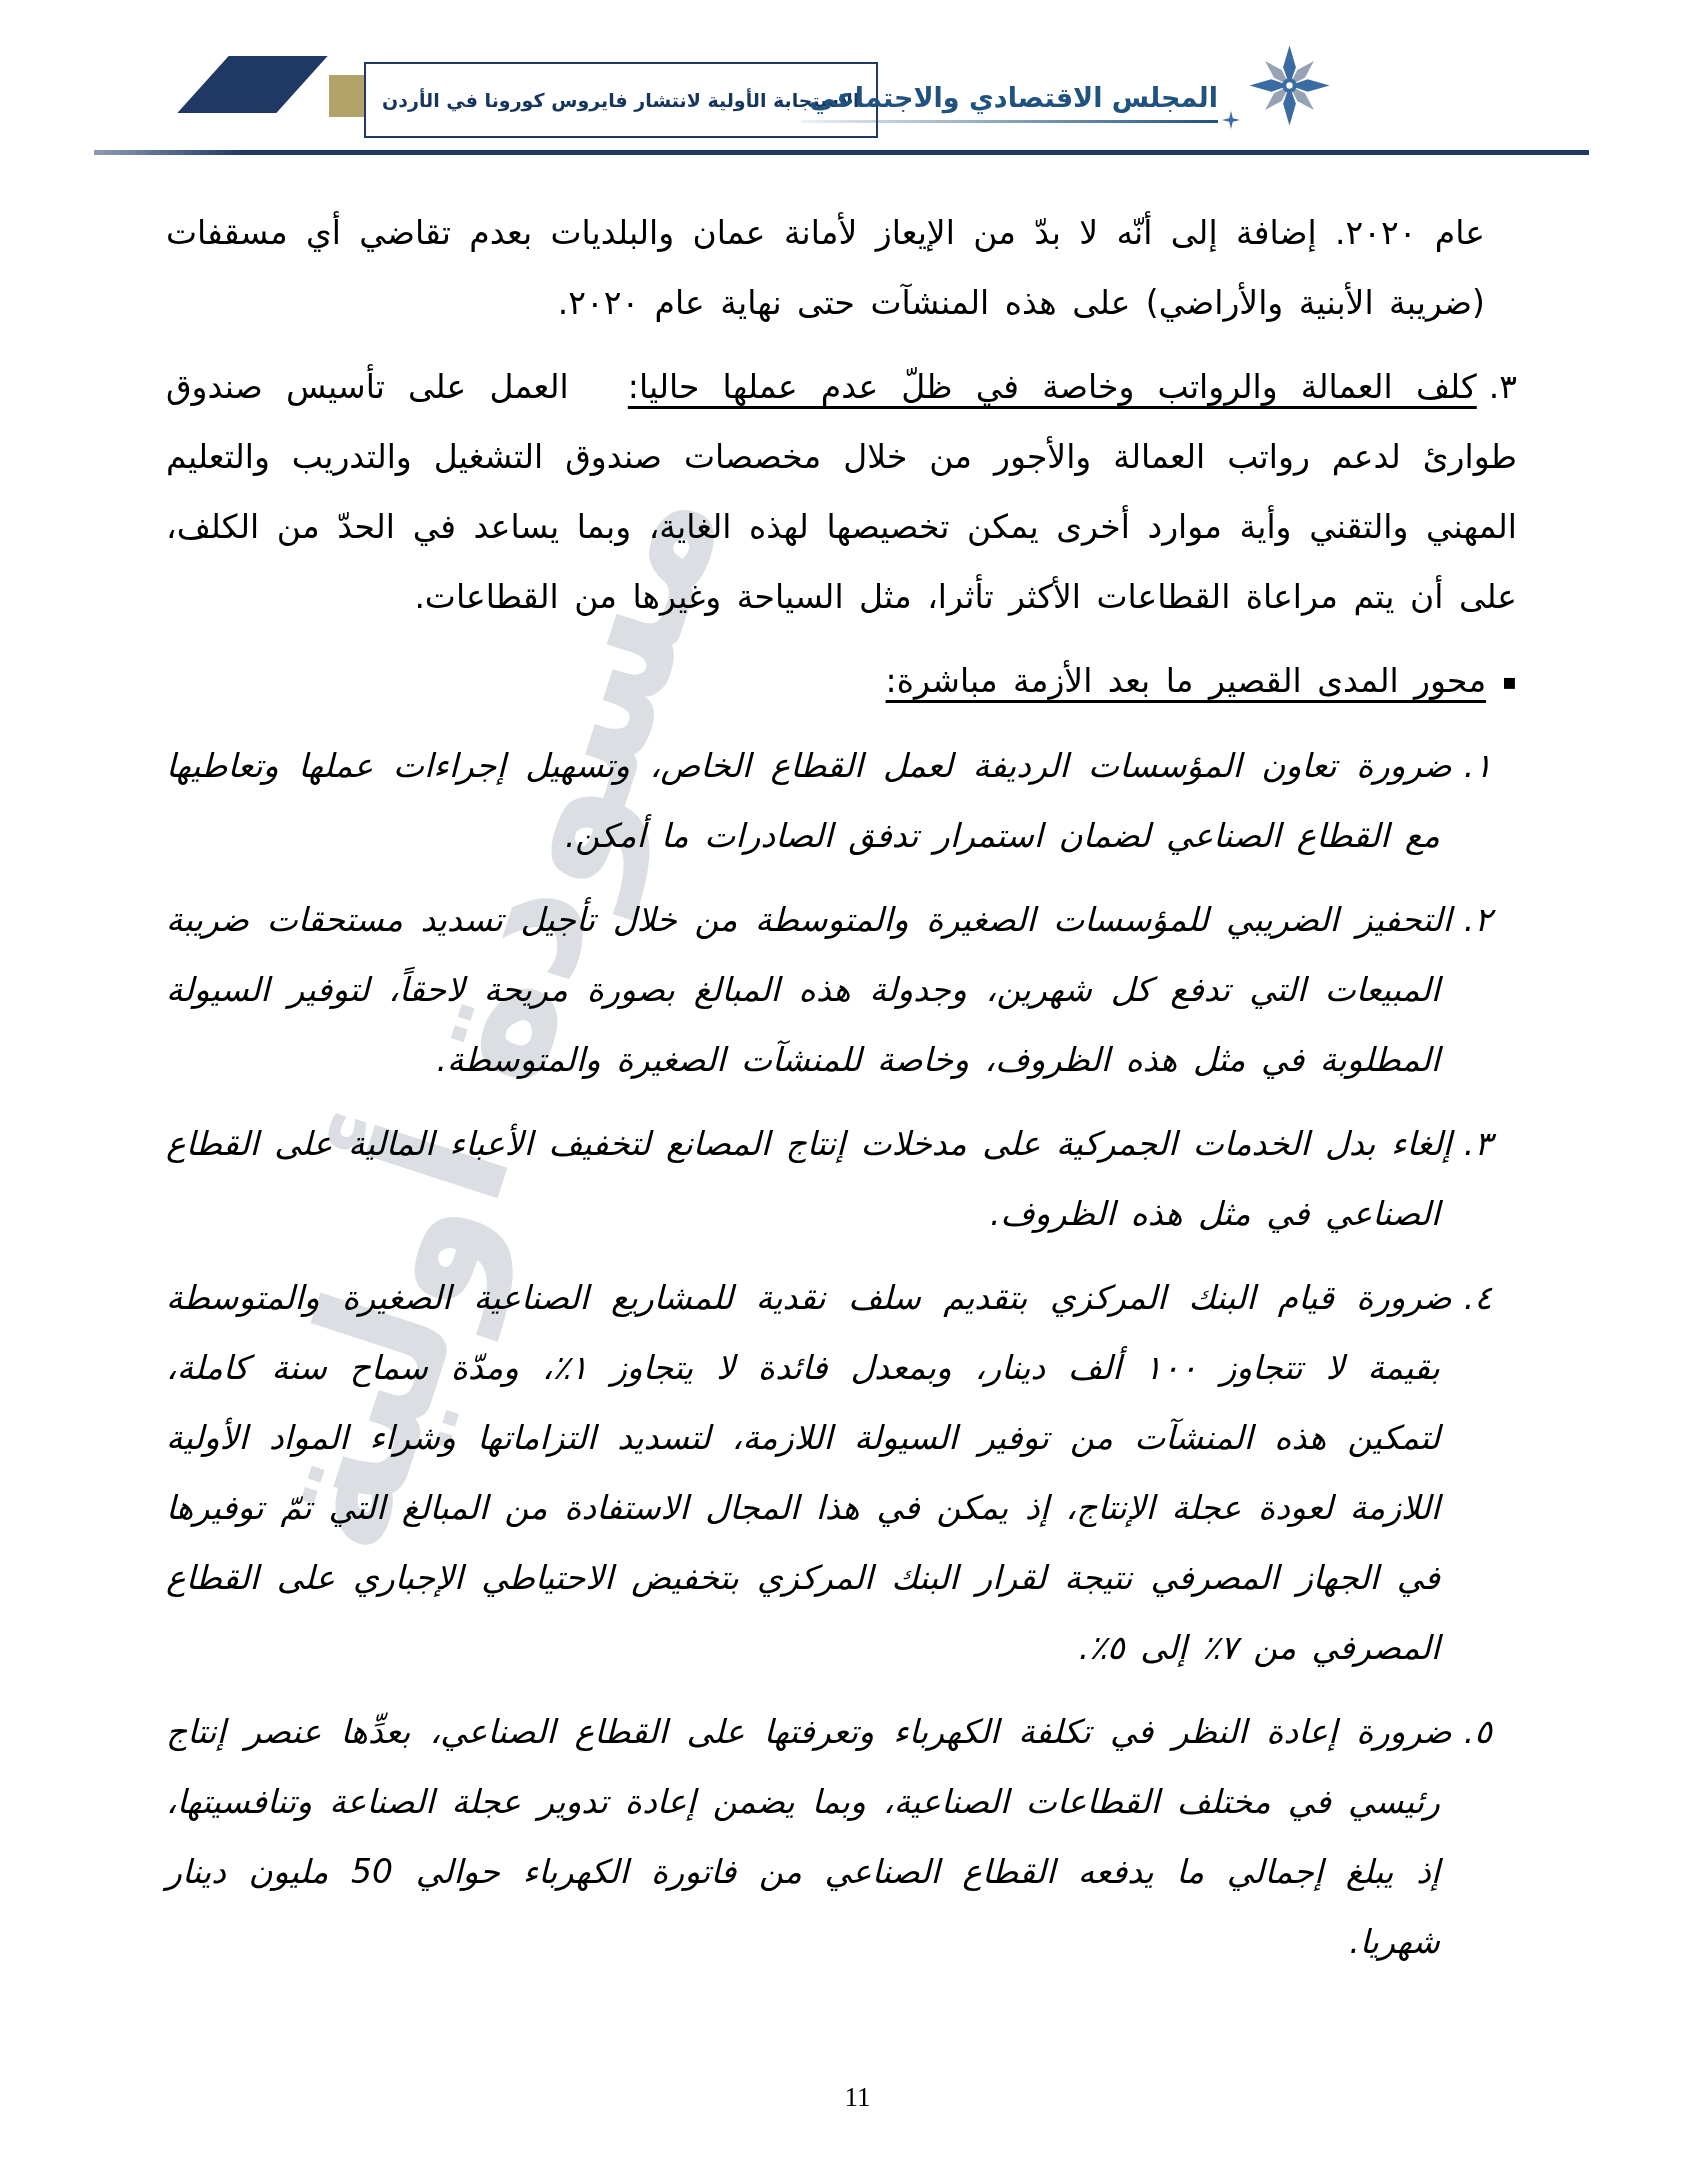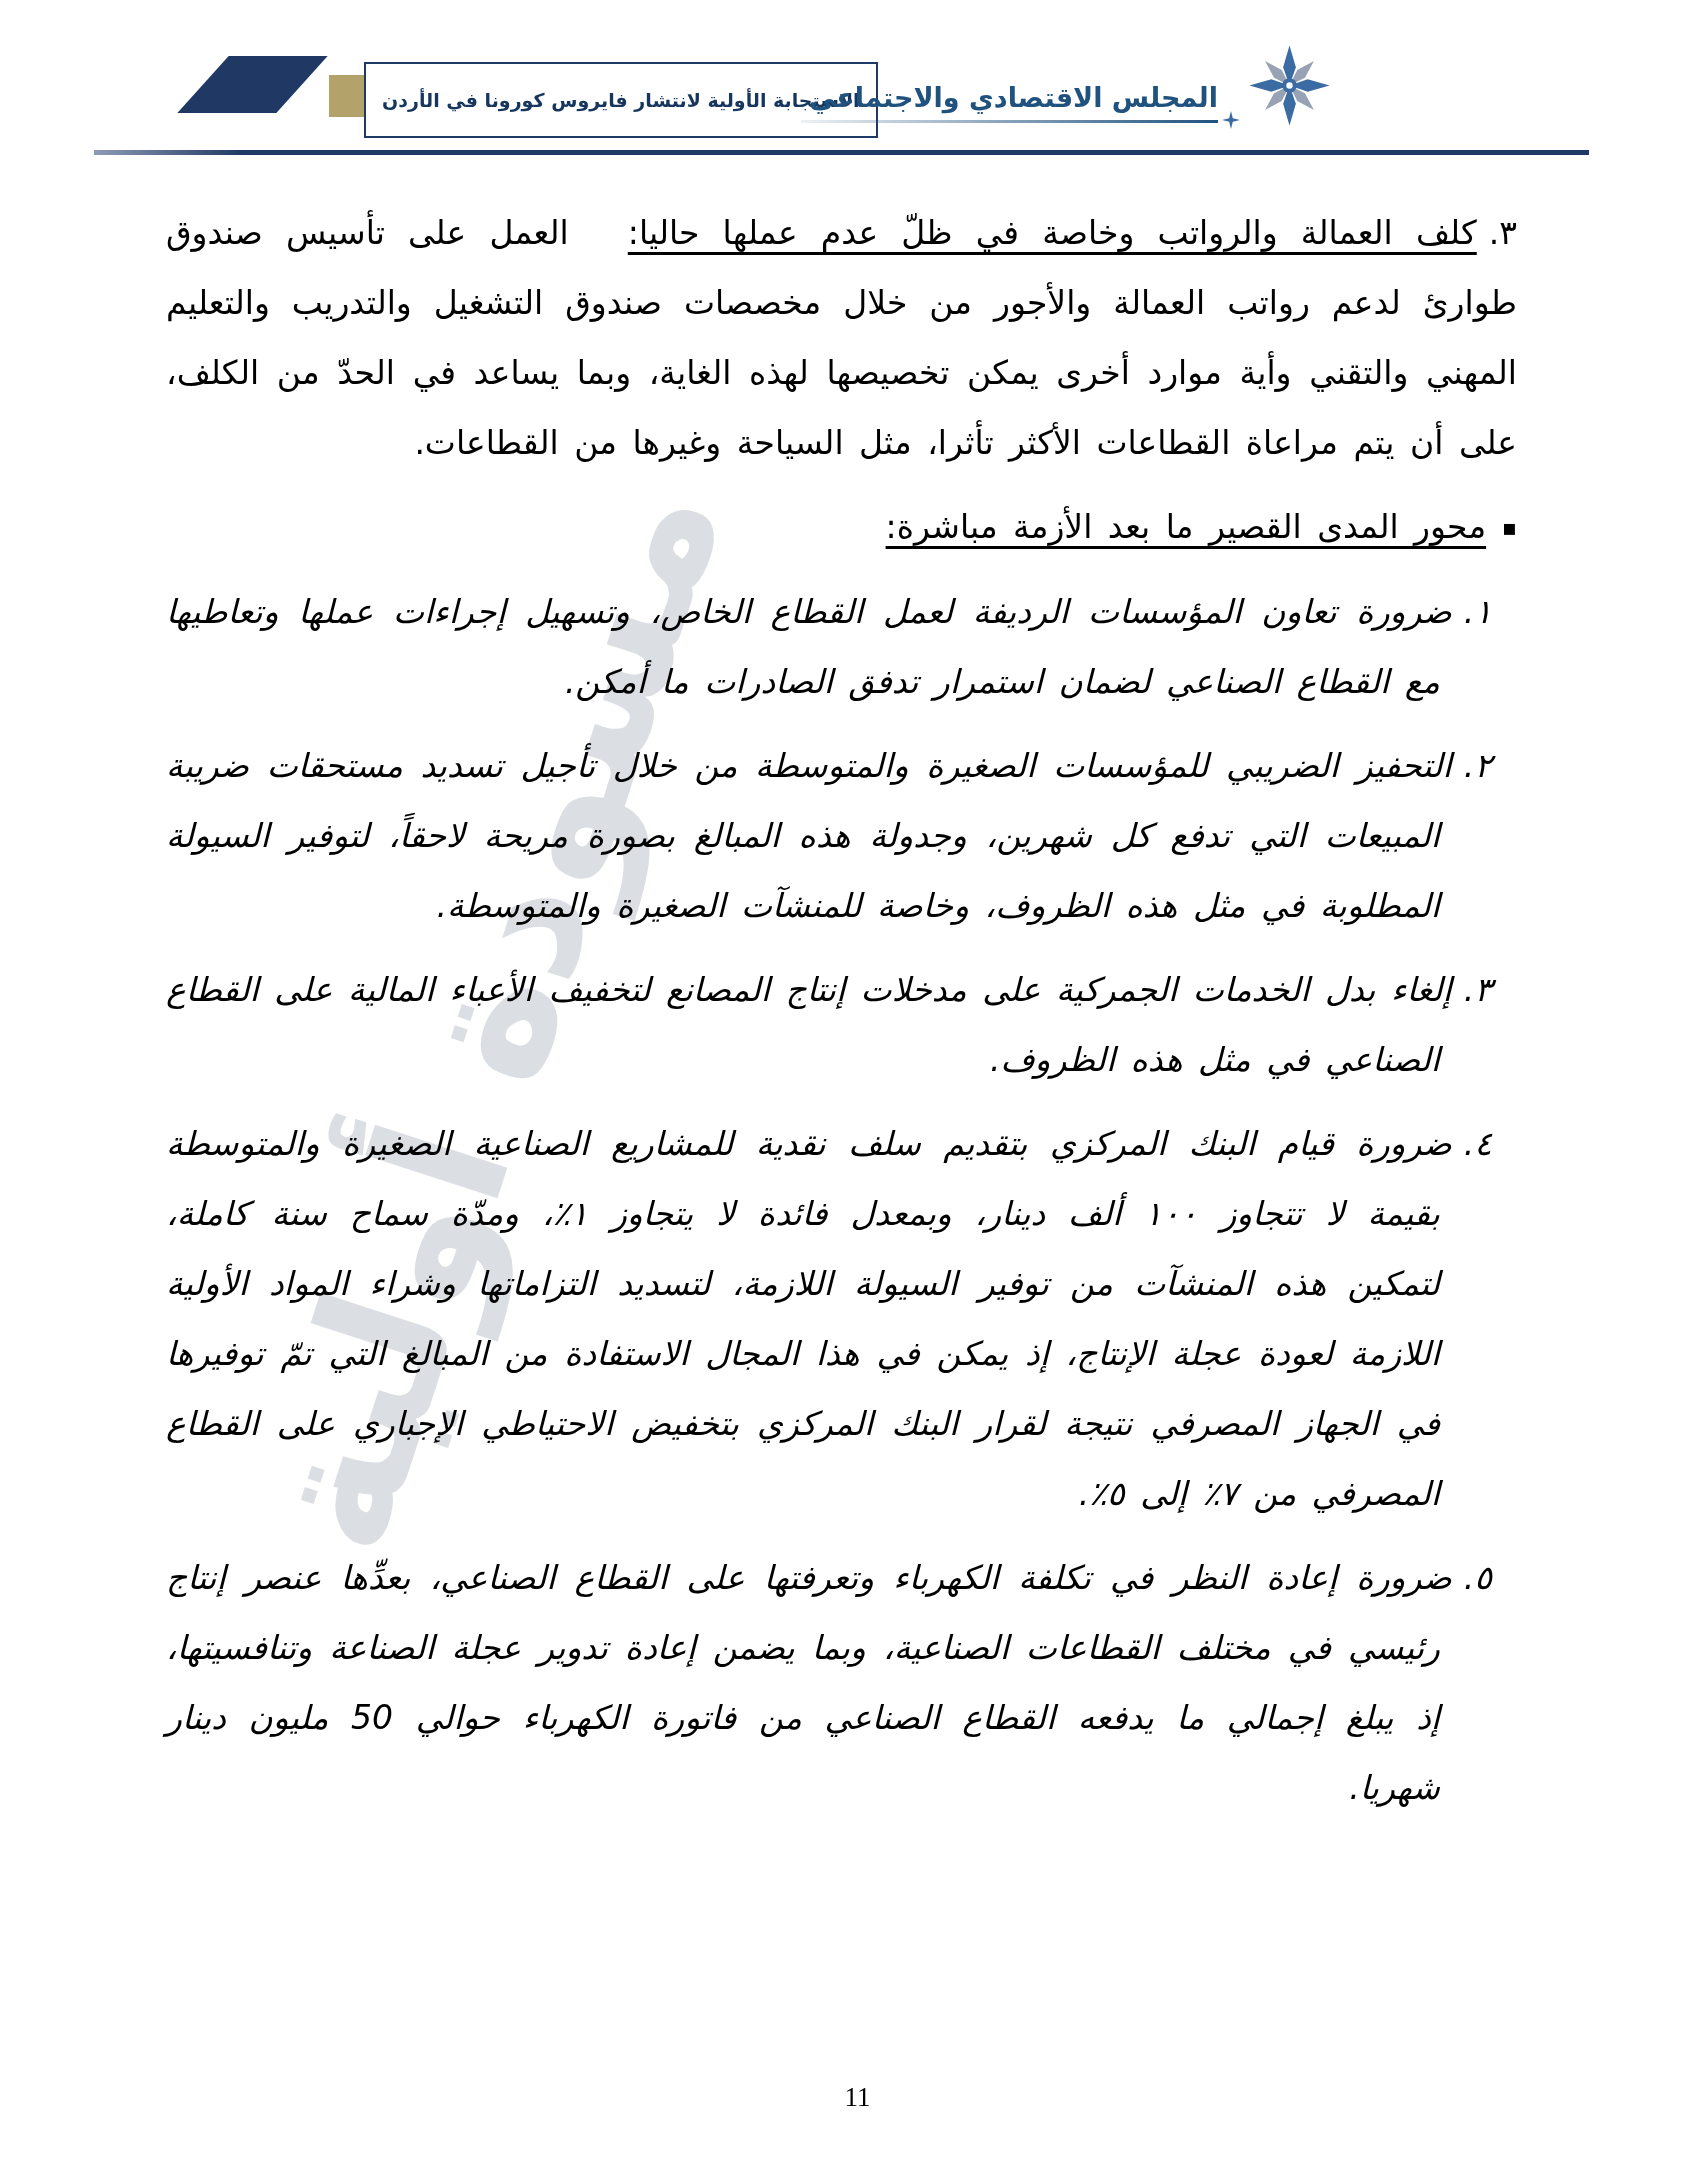--- a/index.html
+++ b/index.html
@@ -110,20 +110,21 @@
       </div>
     </div>
 
     <div class="header-rule"></div>
   </div>
 
   <div class="watermark">مسودة أولية</div>
 
   <div class="content">
 
+    <p class="cont">عام ٢٠٢٠. إضافة إلى أنّه لا بدّ من الإيعاز لأمانة عمان والبلديات بعدم تقاضي أي مسقفات (ضريبة الأبنية والأراضي) على هذه المنشآت حتى نهاية عام ٢٠٢٠.</p>
 
     <p class="flush-item"><span class="num">٣.</span><span class="underline">كلف العمالة والرواتب وخاصة في ظلّ عدم عملها حاليا:</span><span> العمل على تأسيس صندوق طوارئ لدعم رواتب العمالة والأجور من خلال مخصصات صندوق التشغيل والتدريب والتعليم المهني والتقني وأية موارد أخرى يمكن تخصيصها لهذه الغاية، وبما يساعد في الحدّ من الكلف، على أن يتم مراعاة القطاعات الأكثر تأثرا، مثل السياحة وغيرها من القطاعات.</span></p>
 
     <p class="section-heading"><span class="bullet">▪</span><span class="underline">محور المدى القصير ما بعد الأزمة مباشرة:</span></p>
 
     <p class="list-item"><span class="num">١.</span><span>ضرورة تعاون المؤسسات الرديفة لعمل القطاع الخاص، وتسهيل إجراءات عملها وتعاطيها مع القطاع الصناعي لضمان استمرار تدفق الصادرات ما أمكن.</span></p>
 
     <p class="list-item"><span class="num">٢.</span><span>التحفيز الضريبي للمؤسسات الصغيرة والمتوسطة من خلال تأجيل تسديد مستحقات ضريبة المبيعات التي تدفع كل شهرين، وجدولة هذه المبالغ بصورة مريحة لاحقاً، لتوفير السيولة المطلوبة في مثل هذه الظروف، وخاصة للمنشآت الصغيرة والمتوسطة.</span></p>
 
     <p class="list-item"><span class="num">٣.</span><span>إلغاء بدل الخدمات الجمركية على مدخلات إنتاج المصانع لتخفيف الأعباء المالية على القطاع الصناعي في مثل هذه الظروف.</span></p>

